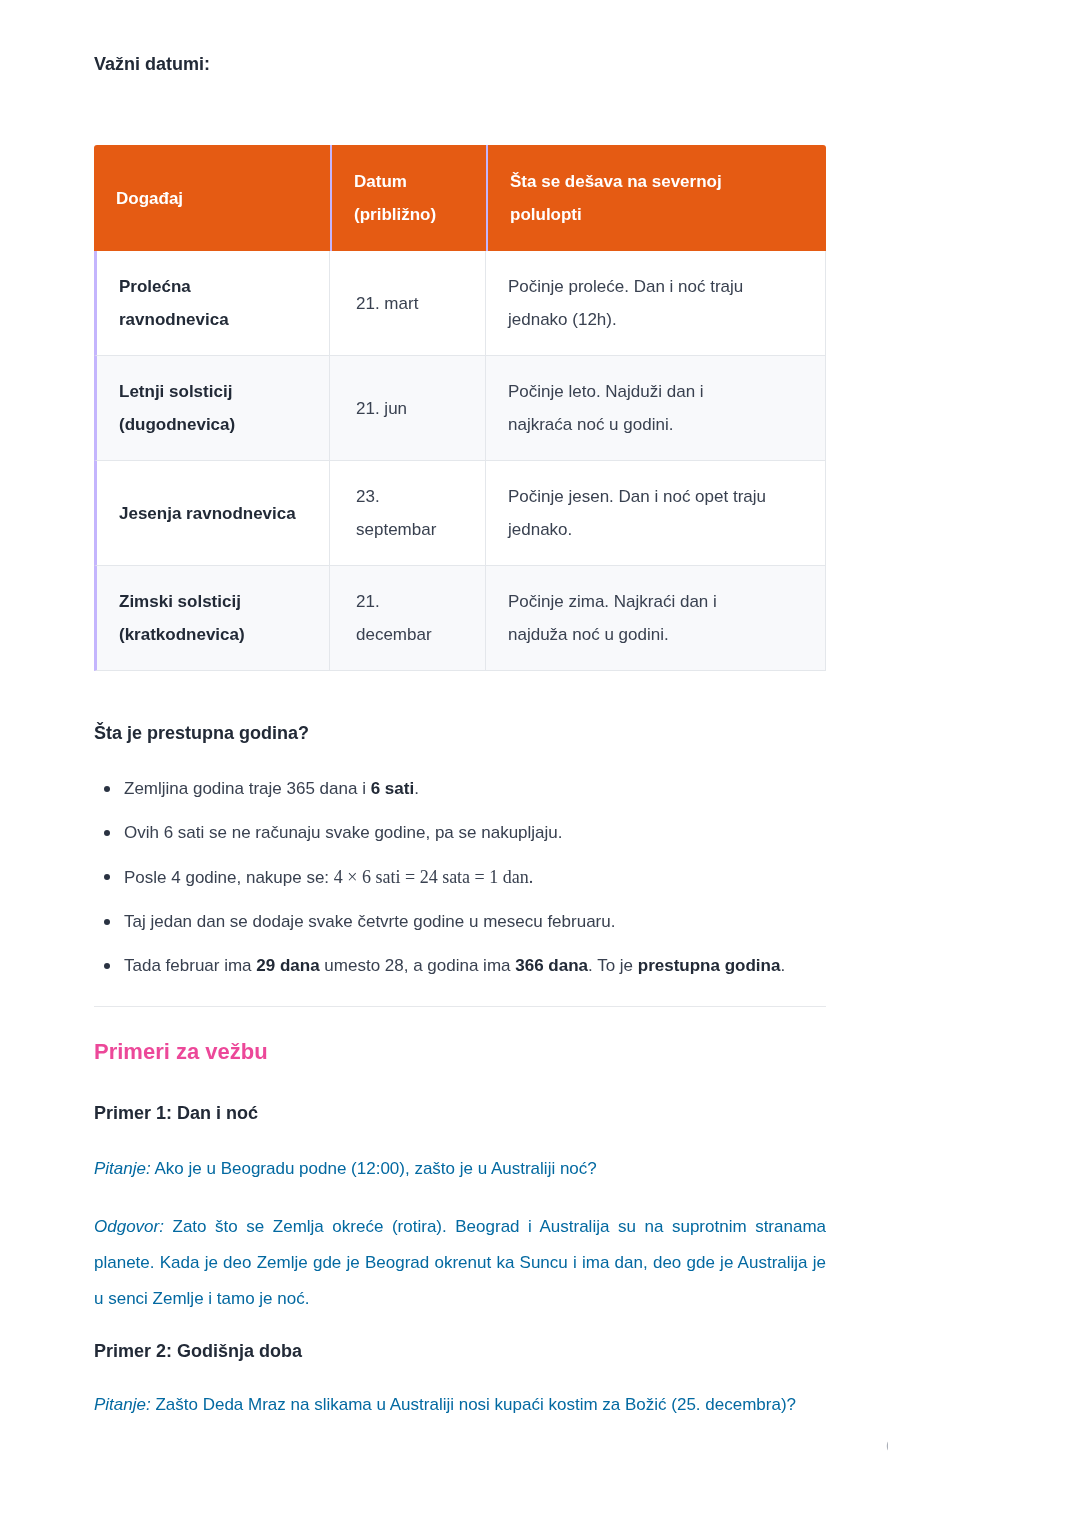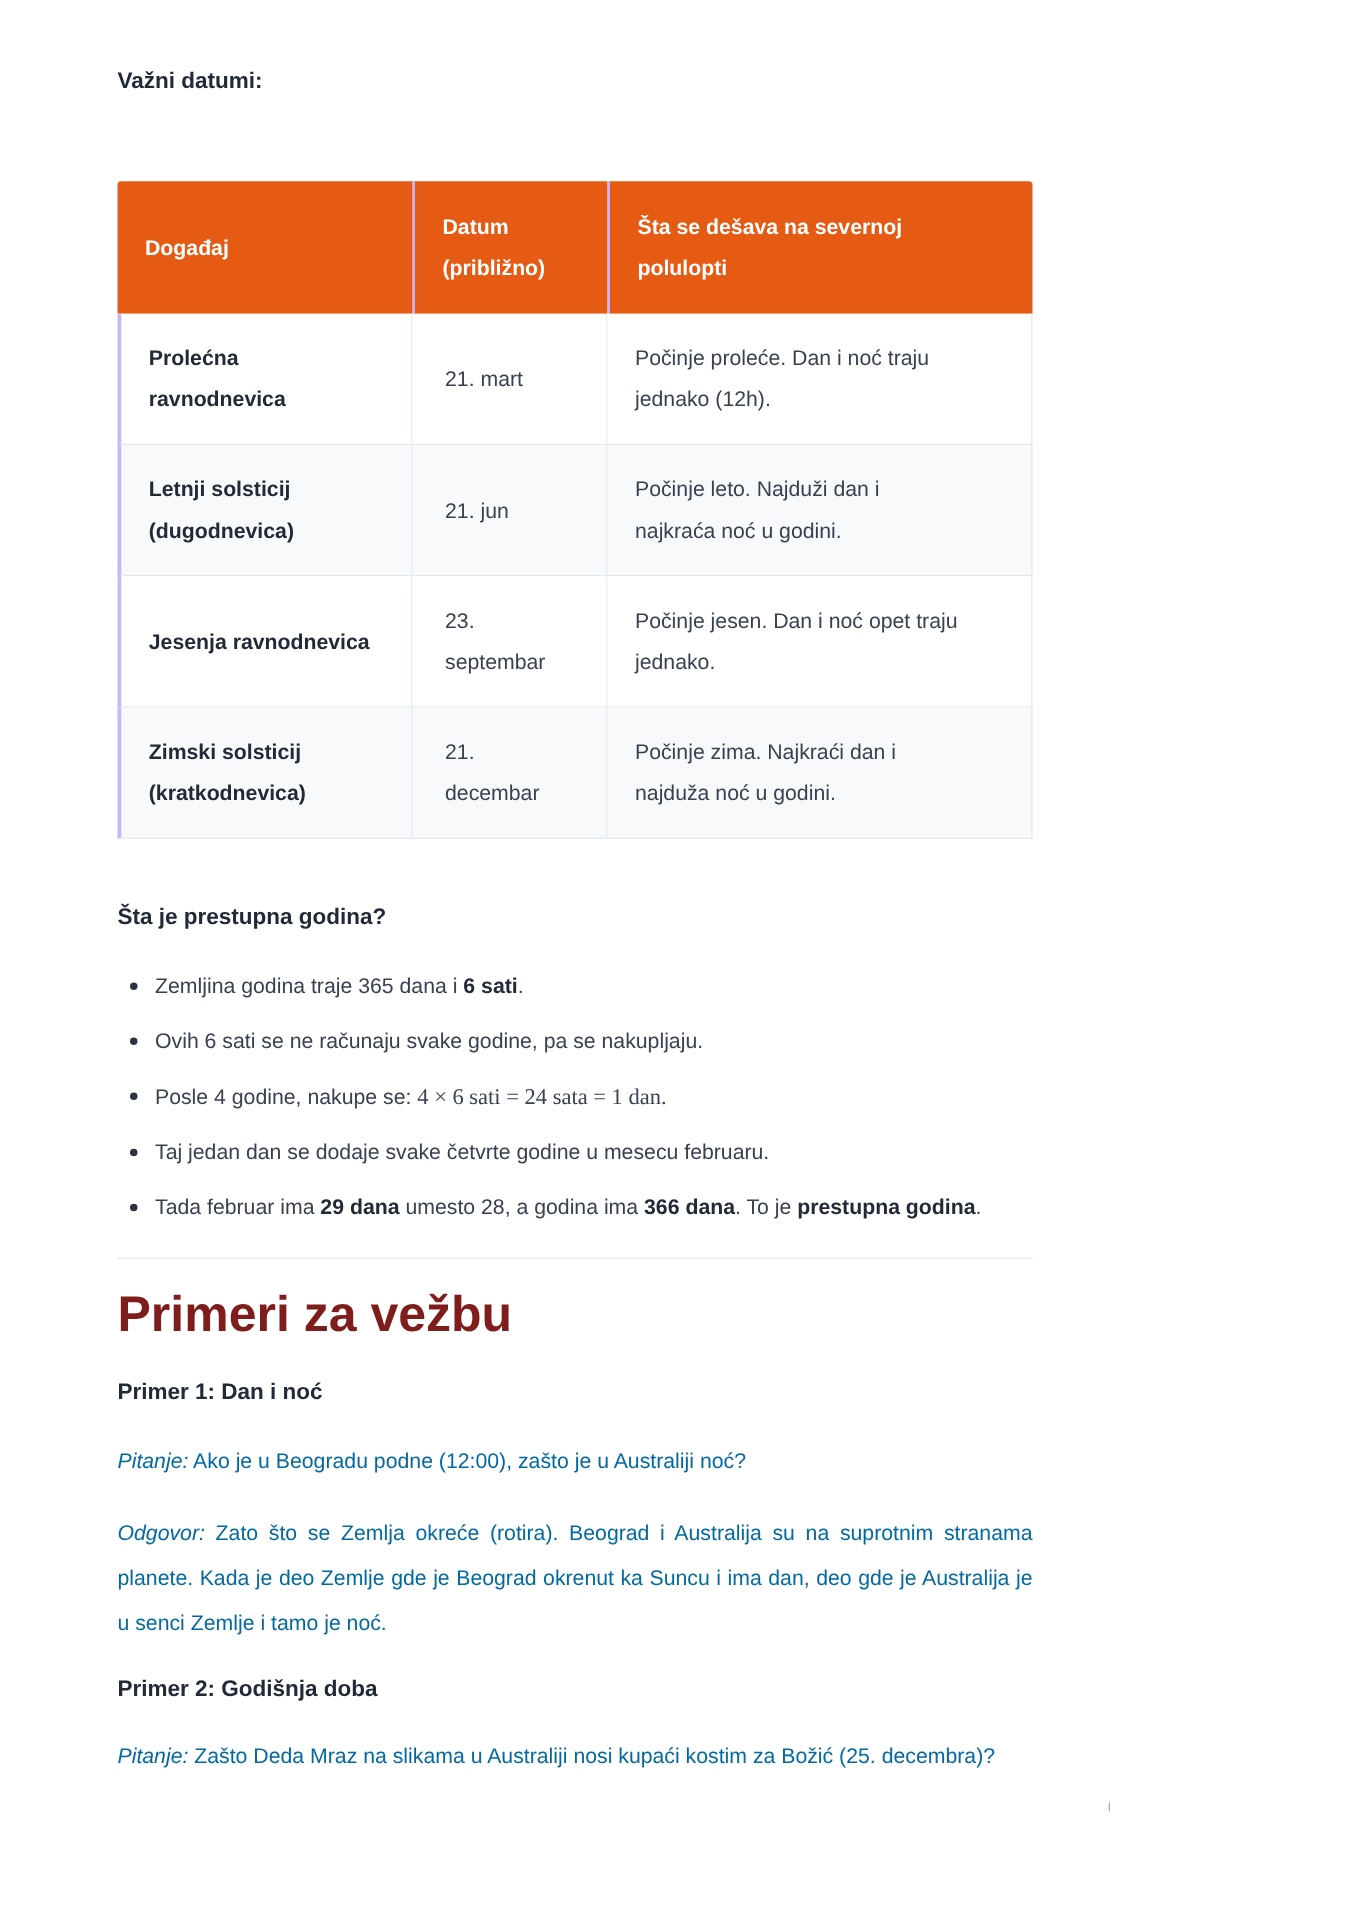--- a/index.html
+++ b/index.html
@@ -106,23 +106,23 @@
   }
   .rule {
     margin-top:22px;
     border:none;
     height:1px;
     background:#E6E8EB;
   }
   
   .h1-orange {
     margin-top:26px;
-    font-size:40px;
+    font-size:22px;
     font-weight:700;
-    color:#7f1d1d;
+    color:#ec4899;
     line-height:38px;
   }
   .h3 { margin-top:30px; }
   p.body {
     font-size:17px;
     line-height:36px;
     color:#0369a1;
   }
   p.q1 { margin-top:26px; }
   p.ans { margin-top:22px; text-align:justify; }

